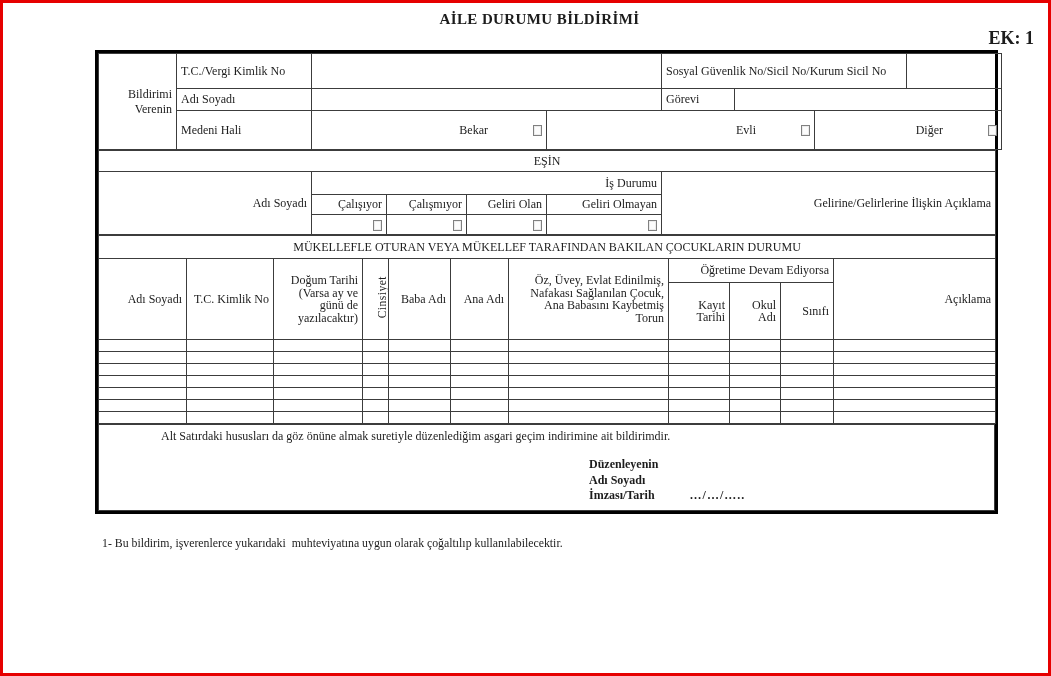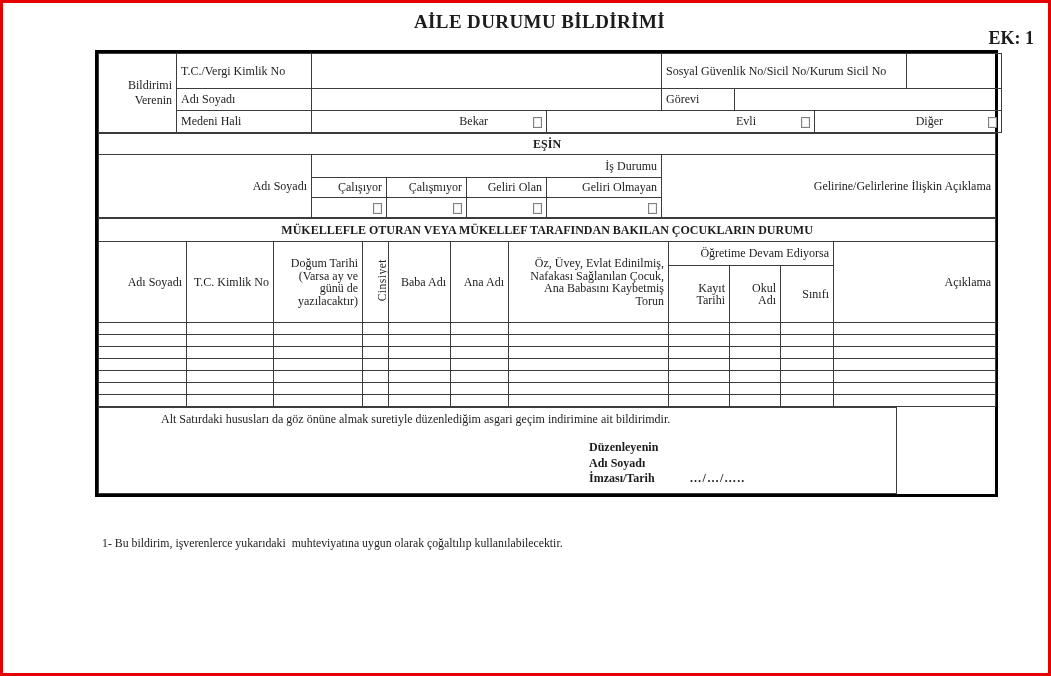--- a/index.html
+++ b/index.html
@@ -8,41 +8,41 @@
     position:relative;
     width:1051px; height:676px;
     background:#ffffff;
     border:3px solid #e60000;
     overflow:hidden;
     font-family:"Liberation Serif", serif;
     color:#1c1c1c;
   }
   .doc-title {
     position:absolute; top:8px; left:0; right:0;
-    text-align:center; font-weight:bold; font-size:19px; letter-spacing:.4px;margin-left:28px;
+    text-align:center; font-weight:bold; font-size:15px; letter-spacing:.4px;margin-left:28px;
   }
   .annex {
     position:absolute; top:25px; right:14px;
     font-weight:bold; font-size:18px;
   }
   .form-wrap {
     position:absolute; left:92px; top:47px; width:903px;
     border:3px solid #000;
     background:#fff;
   }
   table.ft {
-    border-collapse:collapse; table-layout:fixed; width:799px;
+    border-collapse:collapse; table-layout:fixed; width:897px;
   }
   table.ft td {
     border:1px solid #3c3c3c;
     font-size:12px; padding:1px 4px;
     vertical-align:middle; overflow:hidden;
   }
   td.c { text-align:right; }
-  td.hdr { text-align:center; font-weight:bold; font-size:12.5px; }
+  td.hdr { text-align:center; font-weight:normal; font-size:12.5px; }
   td.small { font-size:11.5px; line-height:12.5px; }
   td.vtop { vertical-align:top; padding-top:3px; }
   .checkbox {
     display:inline-block; width:9px; height:11px;
     border:1px solid #808080; background:#fcfcfc;
     box-shadow:inset 0 0 0 1px #ececec;
     vertical-align:middle;
   }
   .opt-gap { margin-left:42px; }
   .vertical-label {
@@ -92,21 +92,21 @@
         <td colspan="2"></td>
         <td colspan="3" class="vtop">Sosyal Güvenlik No/Sicil No/Kurum Sicil No</td>
         <td></td>
       </tr>
       <tr style="height:22px">
         <td>Adı Soyadı</td>
         <td colspan="2"></td>
         <td>Görevi</td>
         <td colspan="3"></td>
       </tr>
-      <tr style="height:22px">
+      <tr style="height:39px">
         <td>Medeni Hali</td>
         <td class="c">
           <span>Bekar</span>
           <span class="checkbox opt-gap"></span>
         </td>
         <td colspan="3" class="c">
           <span>Evli</span>
           <span class="checkbox opt-gap"></span>
         </td>
         <td colspan="2" class="c">

